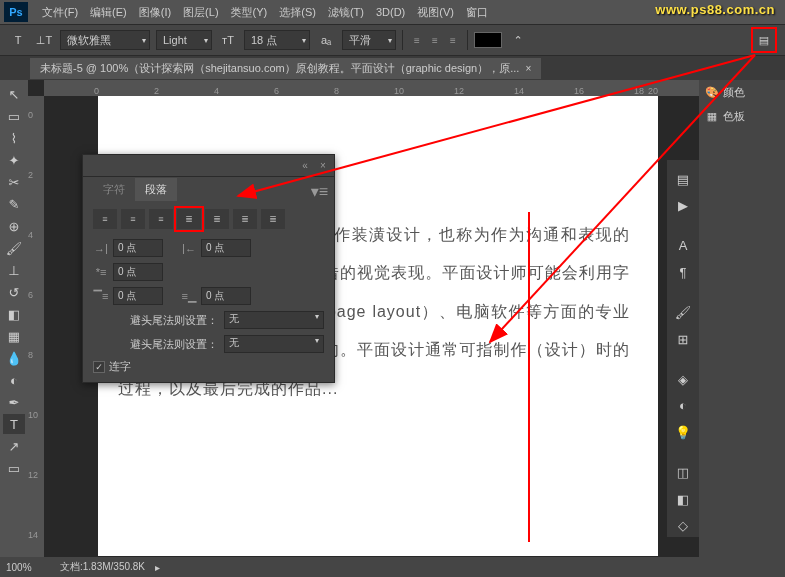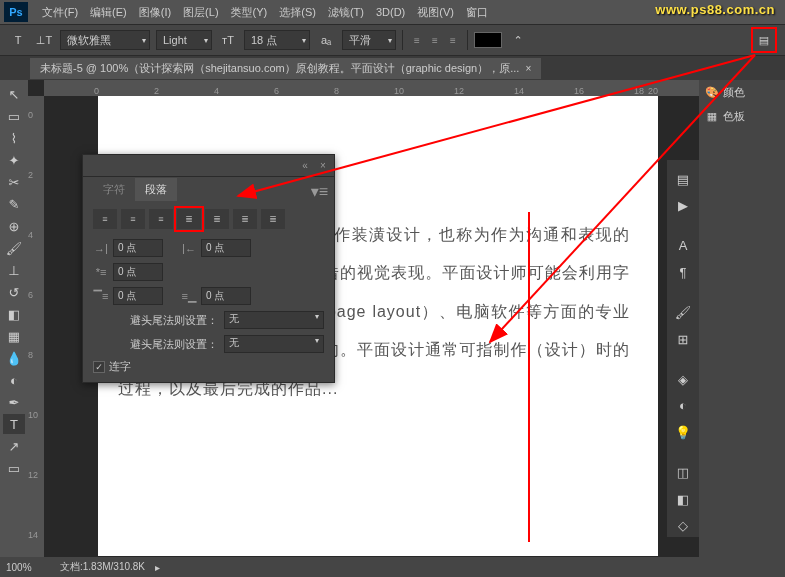--- a/index.html
+++ b/index.html
@@ -270,15 +270,15 @@
     <marker id="ah" markerWidth="10" markerHeight="8" refX="9" refY="4" orient="auto">
       <polygon points="0 0, 10 4, 0 8" fill="red"></polygon>
     </marker>
   </defs>
   <line x1="755" y1="55" x2="238" y2="196" stroke="red" stroke-width="2" marker-end="url(#ah)"></line>
   <line x1="755" y1="55" x2="490" y2="342" stroke="red" stroke-width="2" marker-end="url(#ah)"></line>
 </svg>
 
 <div class="statusbar">
   <input value="100%" style="">
-  <span>文档:1.83M/310.8K</span>
+  <span>文档:1.83M/350.8K</span>
   <span>▸</span>
 </div>
 
 </body></html>

